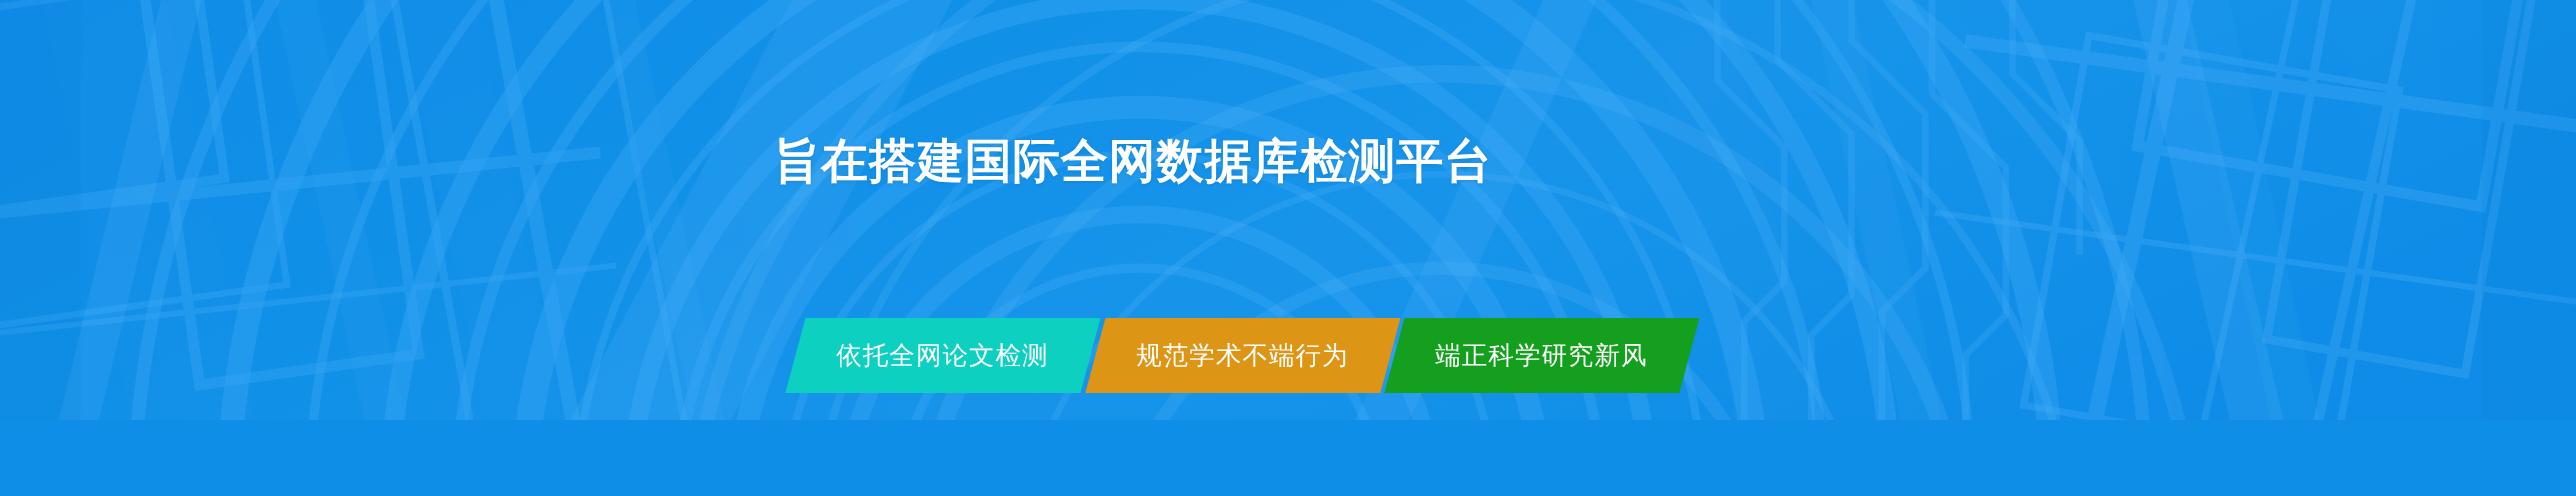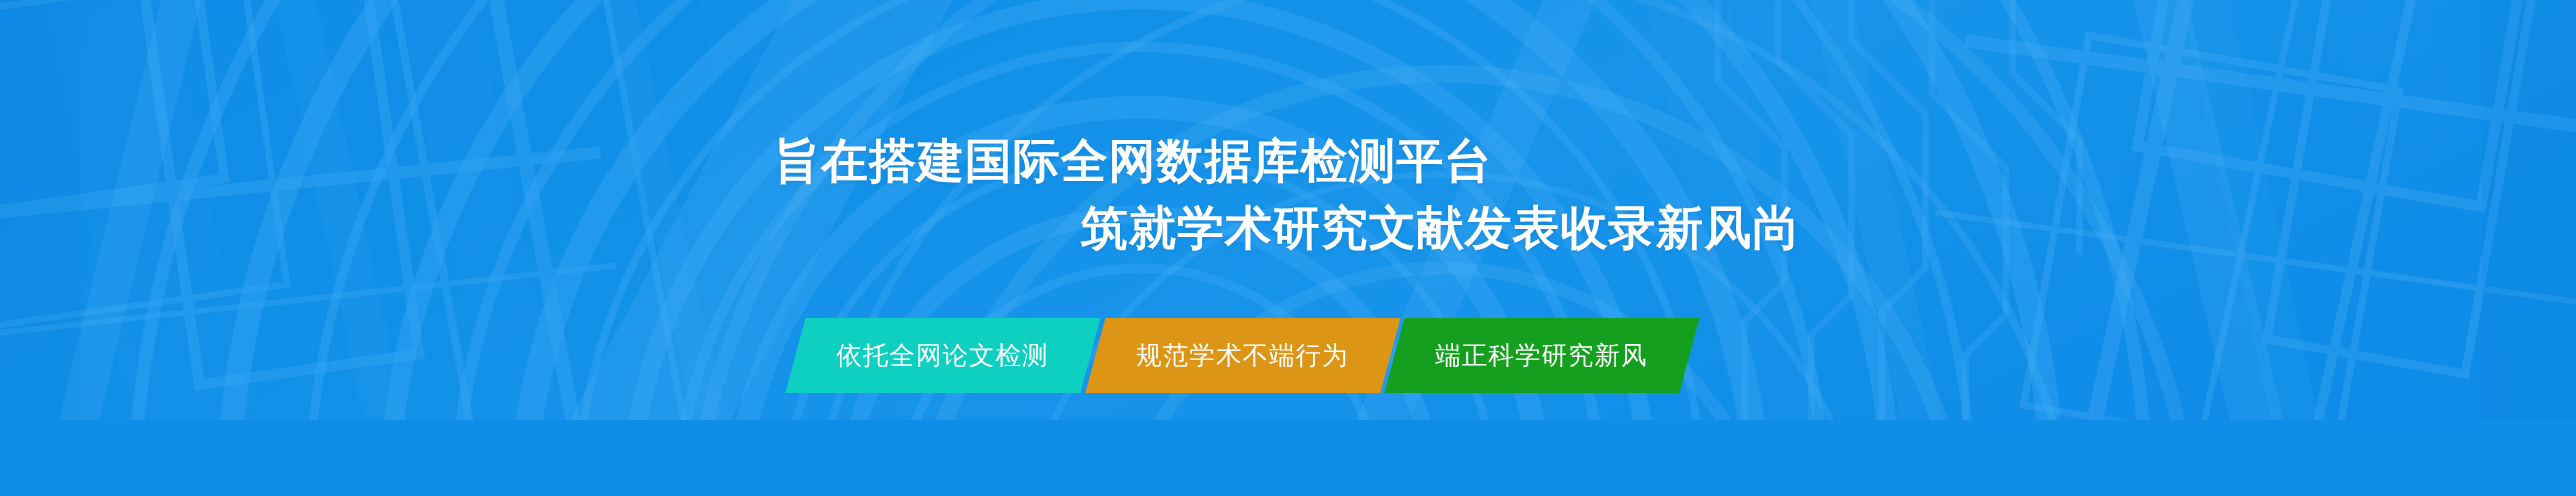--- a/index.html
+++ b/index.html
@@ -203,21 +203,20 @@
         <g opacity="0.12">
           <rect x="0" y="0" width="120" height="740" fill="#0a78d0"></rect>
           <rect x="3700" y="0" width="140" height="740" fill="#0a78d0"></rect>
         </g>
       </g>
     </svg>
   </div>
 
   <div class="headline">
     <div class="hl-line hl-line-1" style="color: rgb(255, 255, 255);">旨在搭建国际全网数据库检测平台</div>
-    <div class="hl-line hl-line-2" style="color: rgb(255, 255, 255);">筑就学术研究文献发表收录新风尚</div>
   </div>
 
   <div class="badges">
     <div class="badge badge-1" style="background: rgb(14, 208, 192); color: rgb(255, 255, 255);">
       <span>依托全网论文检测</span>
     </div>
     <div class="badge badge-2" style="background: rgb(221, 149, 21); color: rgb(255, 255, 255);">
       <span>规范学术不端行为</span>
     </div>
     <div class="badge badge-3" style="background: rgb(20, 160, 30); color: rgb(255, 255, 255);">

